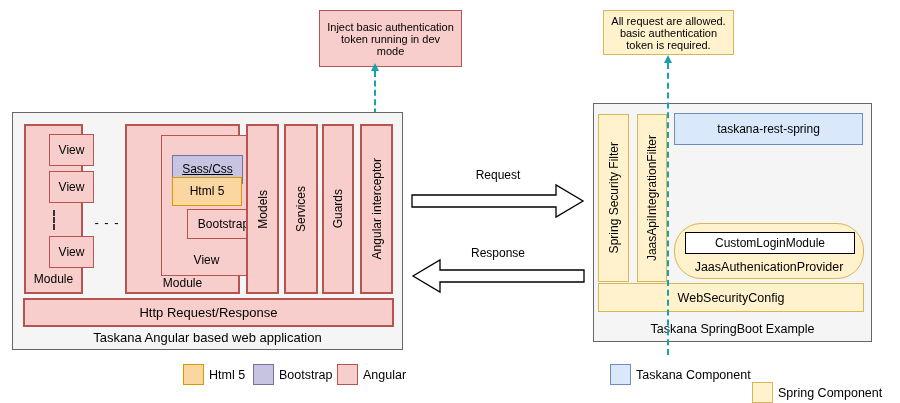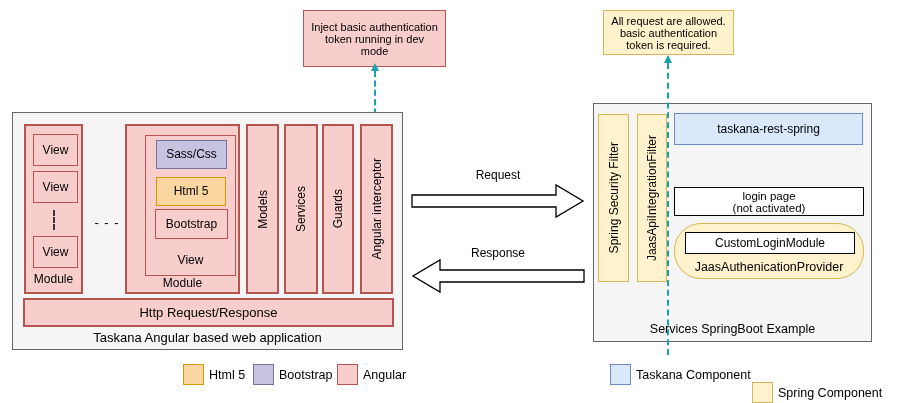--- a/index.html
+++ b/index.html
@@ -7,21 +7,21 @@
     position:relative; width:900px; height:403px; overflow:hidden;
     font-family:"Liberation Sans","DejaVu Sans",sans-serif; color:#000; background:#fff;
   }
   .abs { position:absolute; box-sizing:border-box; }
   .center { display:flex; align-items:center; justify-content:center; text-align:center; }
   .lbl { font-size:12px; line-height:1.2; }
   .vtext { writing-mode:vertical-rl; transform:rotate(180deg); white-space:nowrap; font-size:12px; }
   .pre { white-space:pre-line; }
 
   .gray-box   { background:var(--container_fill,#F5F5F5); border:1px solid var(--container_stroke,#666); }
-  .ng  { background:var(--angular_fill,#F8CECC); border:1px solid var(--angular_stroke,#B85450); }
+  .ng  { background:var(--angular_fill,#F8CECC); border:1px solid var(--angular_stroke,#B85450);margin-left:16px; }
   .ng2 { background:var(--angular_fill,#F8CECC); border:2px solid var(--angular_stroke,#B85450); }
   .html5 { background:var(--html5_fill,#FAD7A1); border:1px solid var(--html5_stroke,#D79B00); }
   .boot  { background:var(--bootstrap_fill,#C7C4E1); border:1px solid var(--bootstrap_stroke,#73719F); }
   .tk  { background:var(--taskana_fill,#DAE8FC); border:1.5px solid var(--taskana_stroke,#6C8EBF); }
   .sp  { background:var(--spring_fill,#FFF2CC); border:1.5px solid var(--spring_stroke,#D6B656); }
   .cu  { background:#fff; border:1.5px solid #000; }
 
   .dash-v { width:0; border-left:2px dashed var(--dashed_line,#17A2AC); }
   .arrow-up-head { width:0; height:0; border-left:4px solid transparent; border-right:4px solid transparent;
                    border-bottom:8px solid var(--dashed_line,#17A2AC); }
@@ -61,21 +61,21 @@
       <div class="abs ng center lbl" style="left:7px; top:45px; width:45px; height:32px;">View</div>
       <div class="abs v-ellipsis" style="left:27px; top:84px; height:20px;"></div>
       <div class="abs ng center lbl" style="left:7px; top:110px; width:45px; height:32px;">View</div>
       <div class="abs center lbl" style="left:0; right:0; bottom:6px;">Module</div>
     </div>
 
     <div class="abs center" style="left:76px; top:102px; width:36px; font-size:13px; letter-spacing:1px;">- - -</div>
 
     <div class="abs ng2" style="left:112px; top:11px; width:115px; height:170px;">
       <div class="abs ng" style="left:18px; top:9px; width:91px; height:141px;">
-        <div class="abs boot center lbl" style="left:10px; top:4px; width:71px; height:29px;">Sass/Css</div>
+        <div class="abs boot center lbl" style="left:10px; top:19px; width:71px; height:29px;text-decoration:underline;">Sass/Css</div>
         <div class="abs html5 center lbl" style="left:10px; top:41px; width:70px; height:29px;">Html 5</div>
         <div class="abs ng center lbl" style="left:9px; top:73px; width:73px; height:30px;">Bootstrap</div>
         <div class="abs center lbl" style="left:0; right:0; bottom:8px;">View</div>
       </div>
       <div class="abs center lbl" style="left:0; right:0; bottom:2px;">Module</div>
     </div>
 
     <div class="abs ng2 center" style="left:233px; top:11px; width:33px; height:170px;">
         <span class="vtext">Models</span>
       </div>
@@ -108,30 +108,29 @@
 
     <div class="abs sp center" style="left:4px; top:10px; width:31px; height:168px;">
         <span class="vtext">Spring Security Filter</span>
       </div>
     <div class="abs sp center" style="left:43px; top:10px; width:30px; height:168px;">
         <span class="vtext">JaasApiIntegrationFilter</span>
       </div>
 
     <div class="abs tk center lbl" style="left:80px; top:9px; width:189px; height:32px;">taskana-rest-spring</div>
 
-    <div class="abs cu center pre" style="left:80px; top:83px; width:190px; height:29px; font-size:11.5px;">login page
-(not activated)</div>
 
     <div class="abs sp" style="left:80px; top:119px; width:190px; height:56px;border-radius:27px;">
       <div class="abs cu center lbl" style="left:10px; top:8px; width:170px; height:22px;">CustomLoginModule</div>
       <div class="abs center" style="left:0; right:0; bottom:4px; font-size:12.5px;">JaasAuthenicationProvider</div>
     </div>
 
+    <div class="abs sp center" style="left:4px; top:179px; width:266px; height:29px; font-size:12.5px;">WebSecurityConfig</div>
 
-    <div class="abs center" style="left:0; right:0; bottom:5px; font-size:12.5px;">Services SpringBoot Example</div>
+    <div class="abs center" style="left:0; right:0; bottom:5px; font-size:12.5px;">Taskana SpringBoot Example</div>
   </div>
 
   <div class="abs legend-item" style="left:183px; top:364px;">
     <span class="swatch sw-html5"></span>
     <span class="legend-label">Html 5</span>
   </div>
   <div class="abs legend-item" style="left:253px; top:364px;">
     <span class="swatch sw-boot"></span>
     <span class="legend-label">Bootstrap</span>
   </div>

